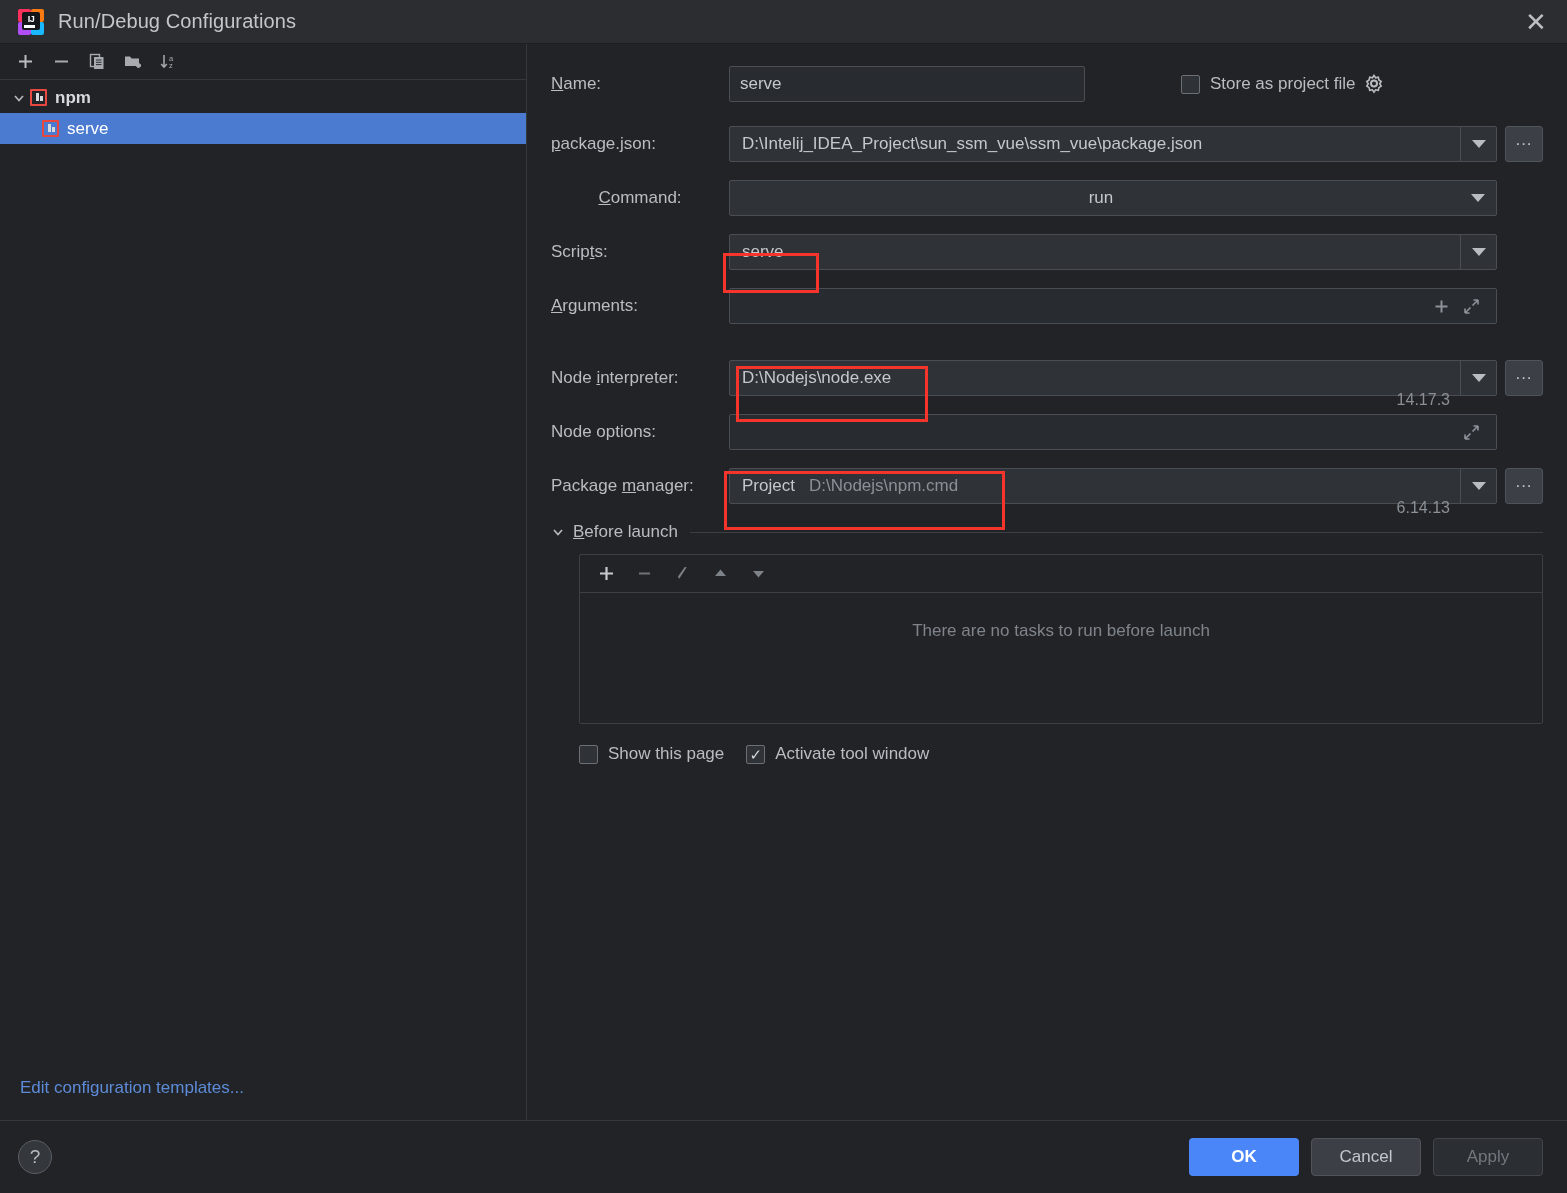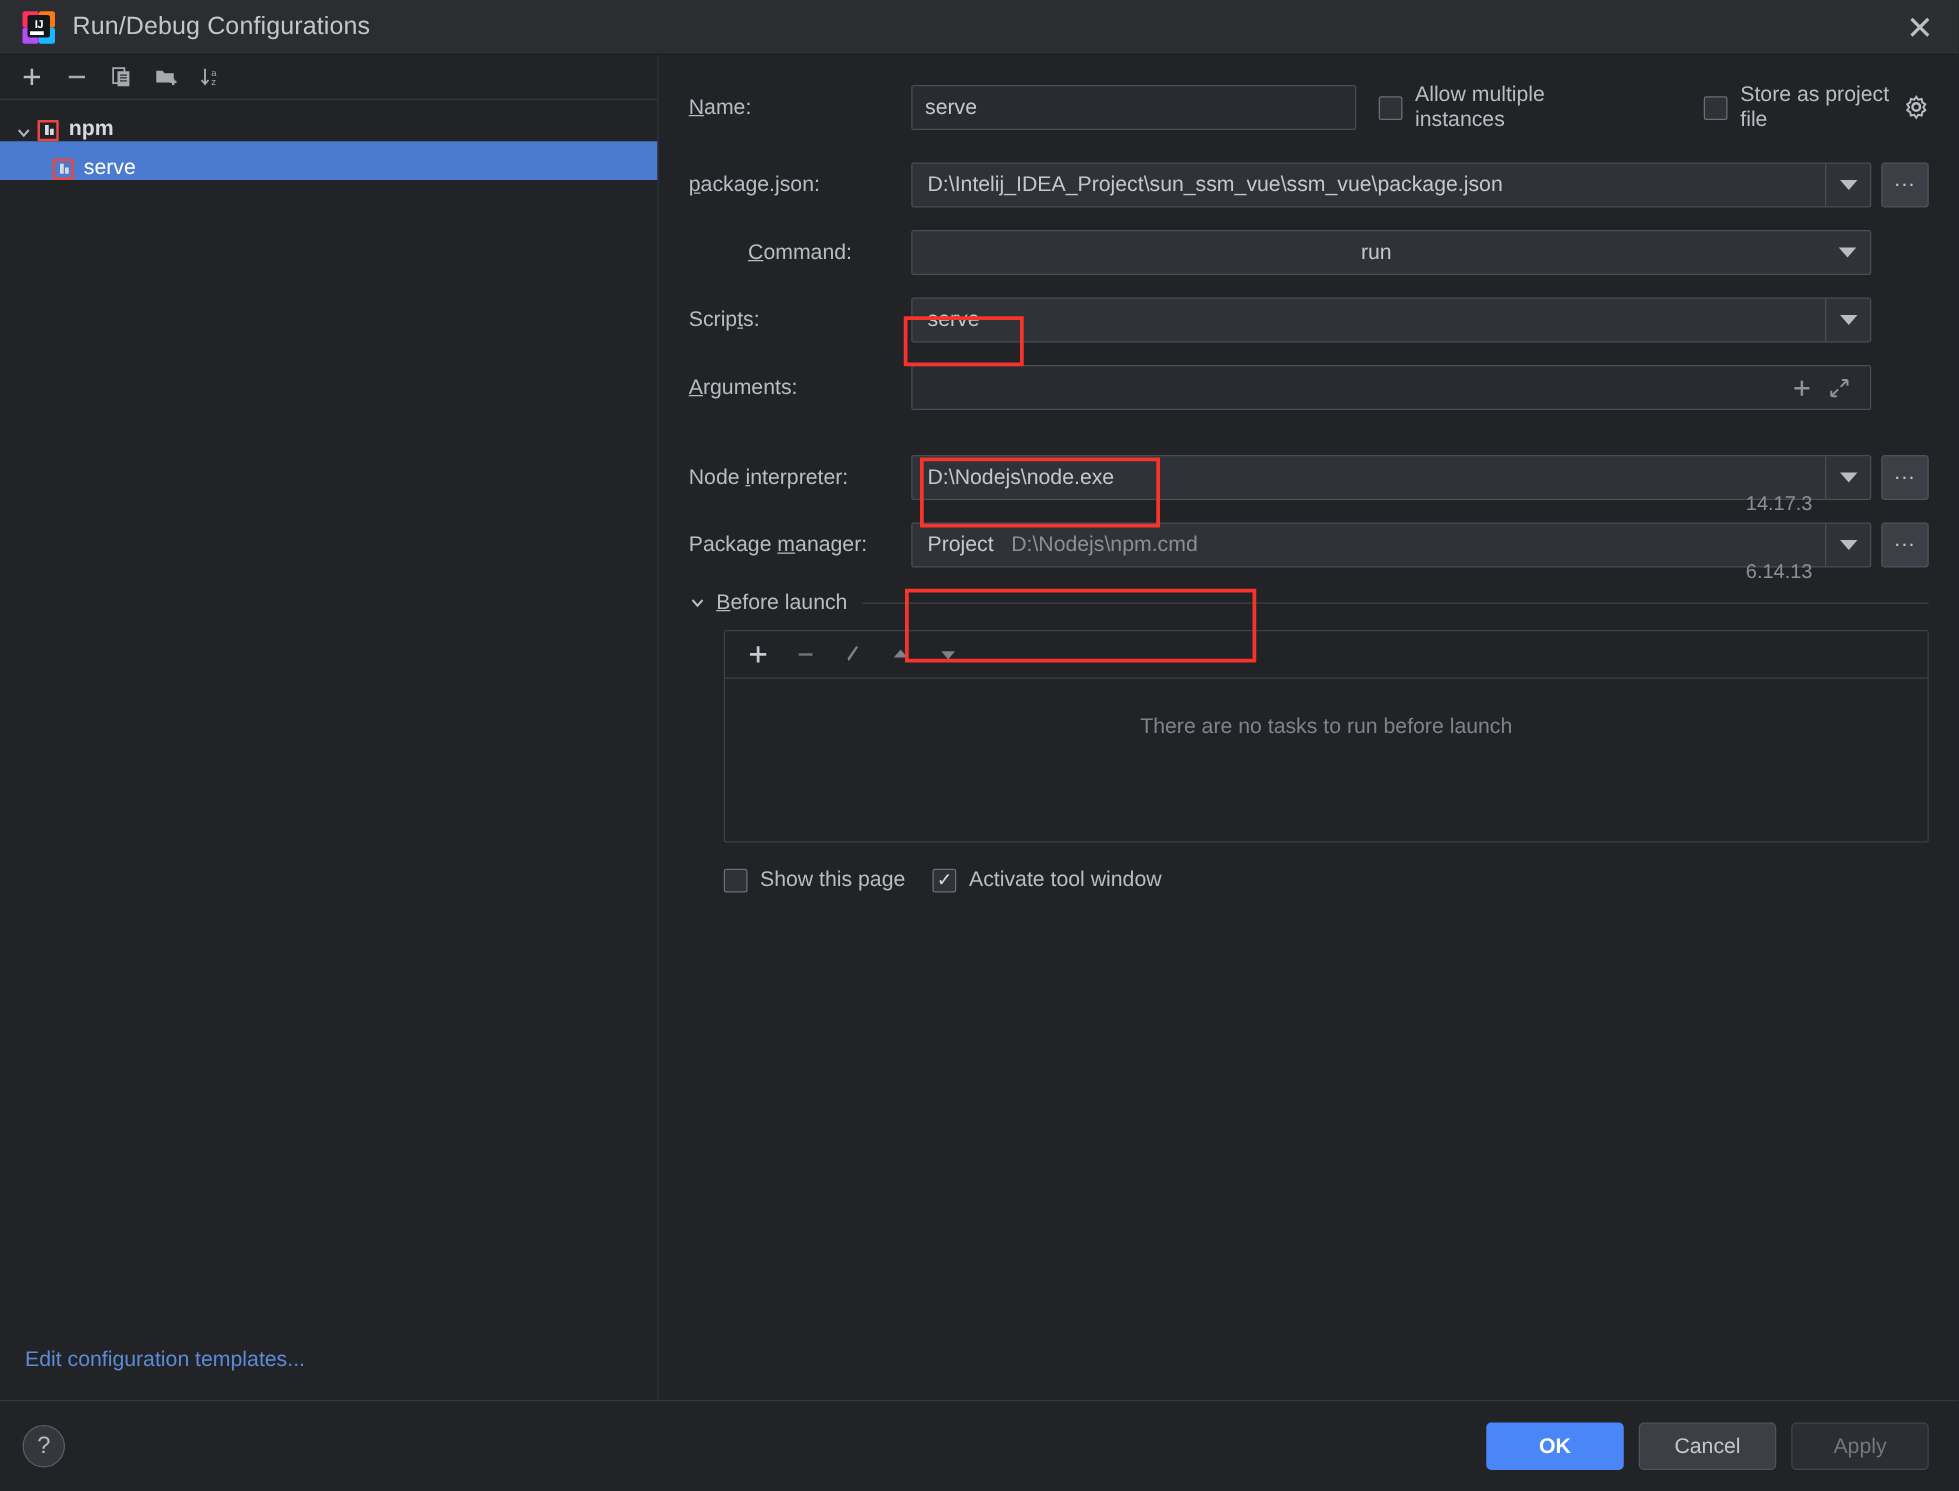--- a/index.html
+++ b/index.html
@@ -73,21 +73,21 @@
     border-bottom: 1px solid #35383d;
   }
   .tbtn {
     width: 34px; height: 30px; display: flex; align-items: center; justify-content: center;
     cursor: pointer; color: #a7abb0;
   }
   .tbtn svg { display: block; }
 
   .tree { flex: 1 1 auto; padding-top: 2px; overflow: hidden; }
   .tree-row {
-    height: 31px; display: flex; align-items: flex-end;
+    height: 31px; display: flex; align-items: center;
     font-size: 17px; color: #c8ccd1; cursor: pointer;
     padding-left: 8px;
   }
   .tree-row.group { font-weight: bold; color: #d6d9de; }
   .tree-row.selected { background: #4b7bd0; color: #ffffff; }
   .chev {
     width: 22px; display: flex; align-items: center; justify-content: center;
     color: #b2b6bb;
   }
   .npm-ico {
@@ -293,24 +293,20 @@
     </div>
 
     <div class="right-pane">
 
       <div class="row">
         <div class="lbl"><u>N</u>ame:</div>
         <div class="field plain" style="flex:0 0 auto; width:356px;">
           <span class="val">serve</span>
         </div>
         <div class="checks">
-          <div class="cbox">
-            <span class="cmark"></span>
-            <span>Allow multiple instances</span>
-          </div>
           <div class="cbox" style="margin-left:42px;padding-left:36px;">
             <span class="cmark"></span>
             <span>Store as project file</span>
           </div>
           <div class="gear">
             <svg width="20" height="20" viewBox="0 0 20 20">
               <circle cx="10" cy="9.5" r="3" fill="none" stroke="#b9bdc2" stroke-width="2"></circle>
               <path d="M10 1.5 l1.6 2.3 2.7-.6 .6 2.7 2.3 1.6 -1.5 2.3 1.5 2.3 -2.3 1.6 -.6 2.7 -2.7-.6 -1.6 2.3 -1.6-2.3 -2.7 .6 -.6-2.7 -2.3-1.6 1.5-2.3 -1.5-2.3 2.3-1.6 .6-2.7 2.7 .6 z" fill="none" stroke="#b9bdc2" stroke-width="1.6"></path>
             </svg>
           </div>
@@ -374,20 +370,33 @@
         <div class="field combo">
           <span class="val" style="padding-left:2px;">D:\Nodejs\node.exe</span>
           <span class="ver">14.17.3</span>
           <div class="arrow-box sep">
               <div class="caret"></div>
             </div>
         </div>
         <div class="browse">...</div>
       </div>
 
+      <div class="row" style="margin-top:18px;">
+        <div class="lbl">Node options:</div>
+        <div class="field plain">
+          <span class="val"></span>
+          <div class="icon-btn">
+            <svg width="17" height="17" viewBox="0 0 17 17">
+              <path d="M9.5 7.5 L15 2 M15 2 H10.5 M15 2 V6.5" stroke="#8e9399" stroke-width="1.6" fill="none"></path>
+              <path d="M7.5 9.5 L2 15 M2 15 H6.5 M2 15 V10.5" stroke="#8e9399" stroke-width="1.6" fill="none"></path>
+            </svg>
+          </div>
+        </div>
+        <div class="spacer-right"></div>
+      </div>
 
       <div class="row" style="margin-top:18px;">
         <div class="lbl">Package <u>m</u>anager:</div>
         <div class="field combo">
           <span style="padding-left:2px; color:#c4c8cd;">Project</span>
           <span class="val" style="padding-left:14px; color:#8b9097;">D:\Nodejs\npm.cmd</span>
           <span class="ver">6.14.13</span>
           <div class="arrow-box sep">
               <div class="caret"></div>
             </div>

